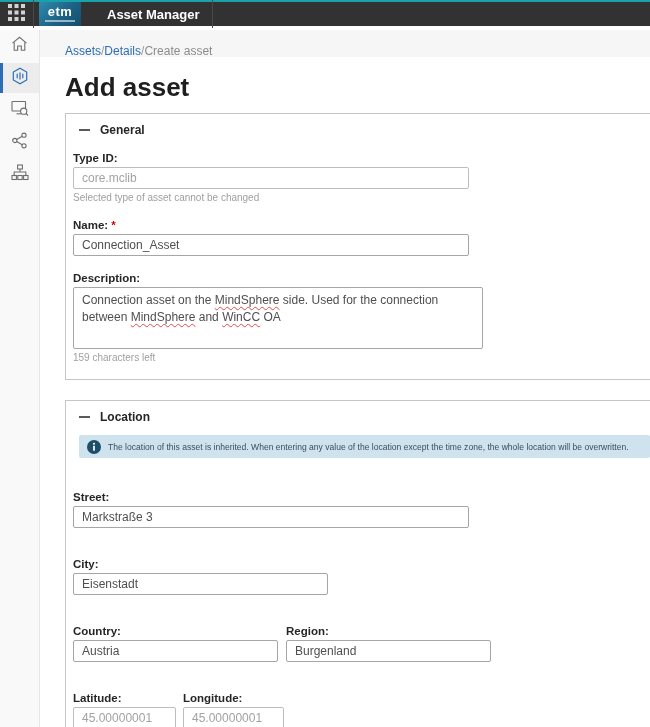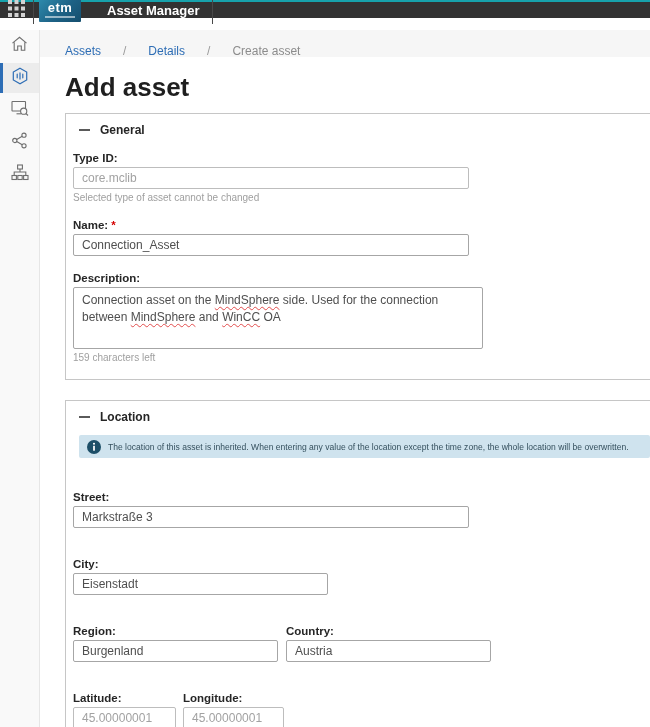--- a/index.html
+++ b/index.html
@@ -1,38 +1,38 @@
 <!DOCTYPE html>
 <html><head>
 <meta charset="utf-8">
 <style>
   * { margin:0; padding:0; box-sizing:border-box; }
   html,body { background:#fff; }
   body { font-family:"Liberation Sans", sans-serif; }
   .app { position:relative; width:650px; height:727px; overflow:hidden; background:#fff; }
 
   
-  .topbar { position:absolute; top:0; left:0; right:0; height:18px;
+  .topbar { position:absolute; top:0; left:0; right:0; height:26px;
     background:#323232; border-top:2px solid #17a2ac;
     display:flex; align-items:center; }
   .grid-btn { width:33px; height:28px; display:flex; align-items:center; justify-content:center;
     background:transparent; border:none; cursor:pointer; }
   .vdiv { width:1px; height:28px; background:#484848; }
   .logo { margin-left:5px; width:42px; height:24px; border-radius:1px;
     background:linear-gradient(135deg,#2f8cae 0%,#1d6286 55%,#154f6e 100%);
     display:flex; flex-direction:column; align-items:center; justify-content:center; }
   .logo-text { color:#fff; font-size:13px; font-weight:700; line-height:12px; letter-spacing:.5px; }
   .logo-subline { margin-top:2px; width:30px; height:2px; background:rgba(255,255,255,.55); }
   .app-title { margin-left:26px; color:#ffffff; font-size:13px; font-weight:700; }
   .title-div { margin-left:13px; }
 
   
   .crumbbar { position:absolute; top:30px; left:40px; right:0; height:43px;
     background:#f6f6f6; border-bottom:1px solid #e3e3e3;
-    display:flex; align-items:center; padding-left:25px; font-size:12px; gap:22px; }
+    display:flex; align-items:center; padding-left:25px; font-size:12px; gap:0; }
   .crumb-link { color:#2d6db5; text-decoration:none; cursor:pointer; }
   .crumb-sep { color:#9a9a9a; }
   .crumb-current { color:#8c8c8c; }
 
   
   .sidebar { position:absolute; top:30px; left:0; bottom:0; width:40px;
     background:#f9f9f9; border-right:1px solid #e6e6e6; padding-top:1px; }
   .side-item { width:100%; height:30px; margin-bottom:2px; display:flex;
     align-items:center; justify-content:center; cursor:pointer; }
   .side-item.active { background:#ececec; box-shadow:inset 3px 0 0 #2d6db5; }
@@ -225,26 +225,26 @@
 
       <div class="row gap7">
         <div>
           <label class="f-label">City:</label>
           <input class="std w255" value="Eisenstadt" style="">
         </div>
       </div>
 
       <div class="row gap8">
         <div>
+          <label class="f-label">Country:</label>
+          <input class="std w205" value="Austria" style="">
+        </div>
+        <div>
           <label class="f-label">Region:</label>
           <input class="std w205" value="Burgenland" style="">
-        </div>
-        <div>
-          <label class="f-label">Country:</label>
-          <input class="std w205" value="Austria" style="">
         </div>
       </div>
 
       <div class="row gap7">
         <div>
           <label class="f-label">Latitude:</label>
           <input class="std dim w103" readonly="" value="45.00000001" style="">
         </div>
         <div>
           <label class="f-label">Longitude:</label>

